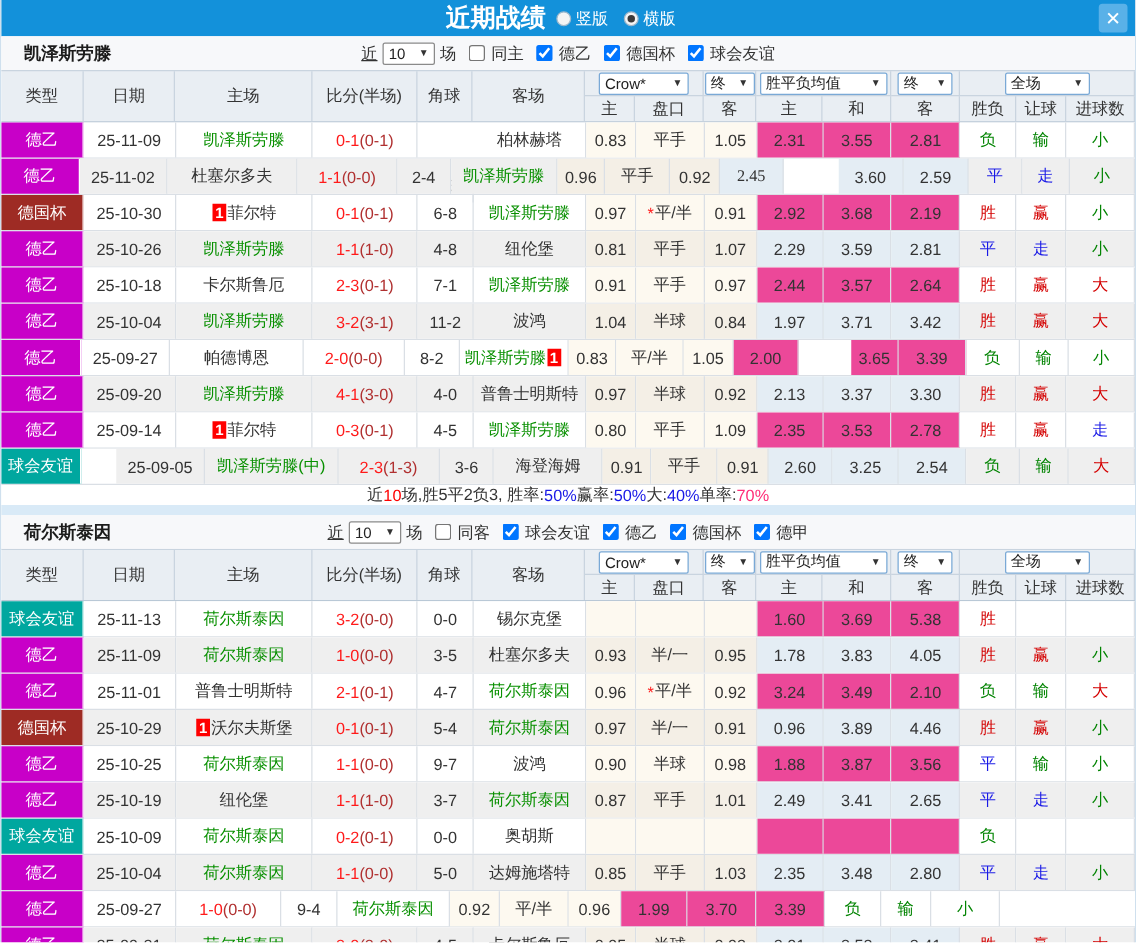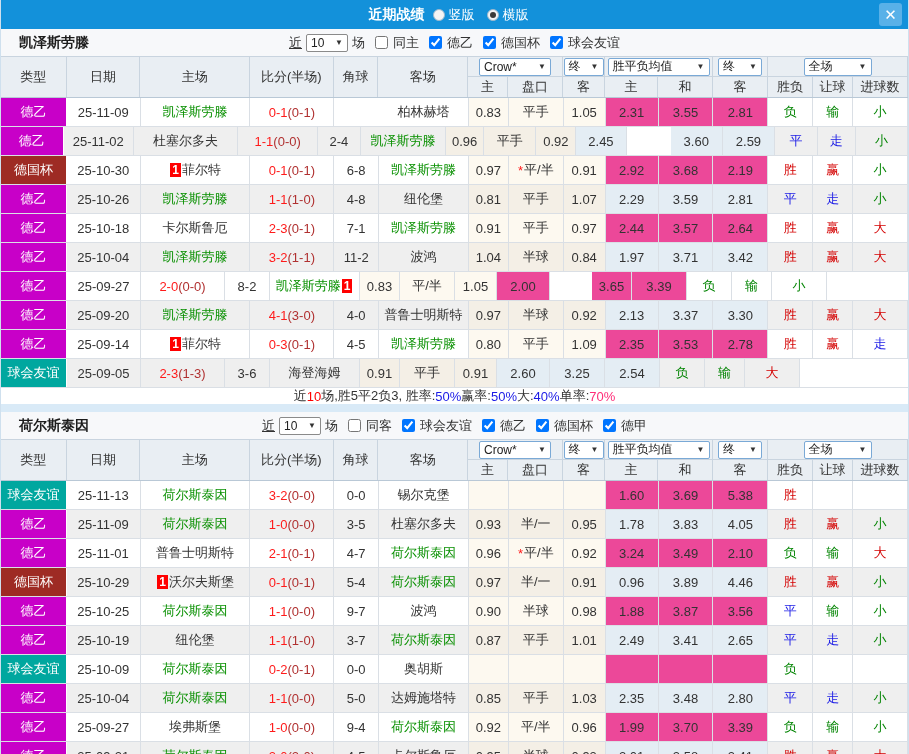--- a/index.html
+++ b/index.html
@@ -4,21 +4,21 @@
 <style>
   html,body{margin:0;padding:0;}
   body{
     width:909px;height:754px;overflow:hidden;background:#fff;
     font-family:"Liberation Sans","DejaVu Sans",sans-serif;
     font-size:13px;color:#333;position:relative;
   }
   .page{width:909px;height:754px;overflow:hidden;border-left:1px solid #cfe0ee;border-right:1px solid #cfe0ee;box-sizing:border-box;}
   
   .titlebar{height:29px;background:#1391da;display:flex;align-items:center;justify-content:center;position:relative;}
-  .titlebar .ttl{color:#fff;font-weight:bold;font-size:14px;margin-right:8px;}
+  .titlebar .ttl{color:#fff;font-weight:bold;font-size:20px;margin-right:8px;}
   .radio-wrap{display:flex;align-items:center;color:#fff;font-size:13px;gap:4px;margin-right:12px;}
   .radio{width:12px;height:12px;border-radius:50%;background:#f4f4f4;border:1px solid #9db8cc;box-sizing:border-box;display:inline-flex;align-items:center;justify-content:center;}
   .radio.sel::after{content:"";width:6px;height:6px;border-radius:50%;background:#3a3a3a;}
   .closebtn{position:absolute;right:6px;top:3px;width:23px;height:23px;background:#59b1e8;color:#fff;font-weight:bold;
     display:flex;align-items:center;justify-content:center;font-size:15px;border-radius:3px;cursor:pointer;}
   
   .secbar{height:27px;display:flex;align-items:center;position:relative;background:#f7f8fa;}
   .teamname{font-weight:bold;font-size:14px;color:#1c1c1c;padding-left:18px;}
   .filterbox{position:absolute;left:0;right:0;display:flex;align-items:center;justify-content:center;gap:4px;font-size:13px;color:#333;}
   .nearlink{text-decoration:underline;cursor:pointer;}
@@ -184,21 +184,21 @@
           </div>
     <div class="cell c4" style="width: 45px;">2-4</div>
     <div class="cell c5" style="width: 90px;">
             <span class="teamtxt self">凯泽斯劳滕</span>
           </div>
     <div class="cell c6 ccrow" style="width: 40px;">0.96</div>
     <div class="cell c7 ccrow" style="width: 55px;">
             <span>平手</span>
           </div>
     <div class="cell c8 ccrow" style="width: 42px;">0.92</div>
-    <div class="cell c9 cavg" style="width: 53px;">2.45</div>
+    <div class="cell c9 cavg" style="width: 53px; font-family: Liberation Serif, serif;">2.45</div>
     <div class="cell c10 cavg" style="width: 55px; margin-left: 44px;">3.60</div>
     <div class="cell c11 cavg" style="width: 55px;">2.59</div>
     <div class="cell c12" style="width: 45px; color: rgb(26, 26, 230);">平</div>
     <div class="cell c13" style="width: 40px; color: rgb(26, 26, 230);">走</div>
     <div class="cell c14" style="width: 55px; color: rgb(2, 132, 2);">小</div>
   </div>
         <div class="trow">
     <div class="cell c0 league" style="width: 66px; background: rgb(158, 43, 36);">德国杯</div>
     <div class="cell c1" style="width: 74px;">25-10-30</div>
     <div class="cell c2" style="width: 110px;">
@@ -279,41 +279,44 @@
     <div class="cell c14" style="width: 55px; color: rgb(212, 0, 0);">大</div>
   </div>
         <div class="trow even">
     <div class="cell c0 league" style="width: 66px; background: rgb(200, 0, 200);">德乙</div>
     <div class="cell c1" style="width: 74px;">25-10-04</div>
     <div class="cell c2" style="width: 110px;">
             <span class="teamtxt self">凯泽斯劳滕</span>
           </div>
     <div class="cell c3" style="width: 84px;">
             <span class="score-main">3-2</span>
-            <span class="score-half">(1-1)</span>
+            <span class="score-half">(3-1)</span>
           </div>
     <div class="cell c4" style="width: 45px;">11-2</div>
     <div class="cell c5" style="width: 90px;">
             <span class="teamtxt">波鸿</span>
           </div>
     <div class="cell c6 ccrow" style="width: 40px;">1.04</div>
     <div class="cell c7 ccrow" style="width: 55px;">
             <span>半球</span>
           </div>
     <div class="cell c8 ccrow" style="width: 42px;">0.84</div>
     <div class="cell c9 cavg" style="width: 53px;">1.97</div>
     <div class="cell c10 cavg" style="width: 55px;">3.71</div>
     <div class="cell c11 cavg" style="width: 55px;">3.42</div>
     <div class="cell c12" style="width: 45px; color: rgb(212, 0, 0);">胜</div>
     <div class="cell c13" style="width: 40px; color: rgb(212, 0, 0);">赢</div>
     <div class="cell c14" style="width: 55px; color: rgb(212, 0, 0);">大</div>
   </div>
         <div class="trow">
     <div class="cell c0 league" style="width: 66px; background: rgb(200, 0, 200);">德乙</div>
     <div class="cell c1" style="width: 74px;">25-09-27</div>
+    <div class="cell c2" style="width: 110px;">
+            <span class="teamtxt">帕德博恩</span>
+          </div>
     <div class="cell c3" style="width: 84px;">
             <span class="score-main">2-0</span>
             <span class="score-half">(0-0)</span>
           </div>
     <div class="cell c4" style="width: 45px;">8-2</div>
     <div class="cell c5" style="width: 90px;">
             <span class="teamtxt self">凯泽斯劳滕</span>
             <span class="badge">1</span>
           </div>
     <div class="cell c6 ccrow" style="width: 40px;">0.83</div>
@@ -376,21 +379,24 @@
     <div class="cell c8 ccrow" style="width: 42px;">1.09</div>
     <div class="cell c9 cavg" style="width: 53px;">2.35</div>
     <div class="cell c10 cavg" style="width: 55px;">3.53</div>
     <div class="cell c11 cavg" style="width: 55px;">2.78</div>
     <div class="cell c12" style="width: 45px; color: rgb(212, 0, 0);">胜</div>
     <div class="cell c13" style="width: 40px; color: rgb(212, 0, 0);">赢</div>
     <div class="cell c14" style="width: 55px; color: rgb(26, 26, 230);">走</div>
   </div>
         <div class="trow even">
     <div class="cell c0 league" style="width: 66px; background: rgb(0, 167, 159);">球会友谊</div>
-    <div class="cell c1" style="width: 74px;">25-09-05</div>
+    <div class="cell c1" style="width: 74px; margin-left: 28px;">25-09-05</div>
+    <div class="cell c2" style="width: 110px;">
+            <span class="teamtxt self">凯泽斯劳滕(中)</span>
+          </div>
     <div class="cell c3" style="width: 84px;">
             <span class="score-main">2-3</span>
             <span class="score-half">(1-3)</span>
           </div>
     <div class="cell c4" style="width: 45px;">3-6</div>
     <div class="cell c5" style="width: 90px;">
             <span class="teamtxt">海登海姆</span>
           </div>
     <div class="cell c6 ccrow" style="width: 40px;">0.91</div>
     <div class="cell c7 ccrow" style="width: 55px;">
@@ -703,23 +709,20 @@
     <div class="cell c9 cavg" style="width: 53px;">2.35</div>
     <div class="cell c10 cavg" style="width: 55px;">3.48</div>
     <div class="cell c11 cavg" style="width: 55px;">2.80</div>
     <div class="cell c12" style="width: 45px; color: rgb(26, 26, 230);">平</div>
     <div class="cell c13" style="width: 40px; color: rgb(26, 26, 230);">走</div>
     <div class="cell c14" style="width: 55px; color: rgb(2, 132, 2);">小</div>
   </div>
         <div class="trow">
     <div class="cell c0 league" style="width: 66px; background: rgb(200, 0, 200);">德乙</div>
     <div class="cell c1" style="width: 74px;">25-09-27</div>
-    <div class="cell c2" style="width: 110px;">
-            <span class="teamtxt">埃弗斯堡</span>
-          </div>
     <div class="cell c3" style="width: 84px;">
             <span class="score-main">1-0</span>
             <span class="score-half">(0-0)</span>
           </div>
     <div class="cell c4" style="width: 45px;">9-4</div>
     <div class="cell c5" style="width: 90px;">
             <span class="teamtxt self">荷尔斯泰因</span>
           </div>
     <div class="cell c6 ccrow" style="width: 40px;">0.92</div>
     <div class="cell c7 ccrow" style="width: 55px;">

